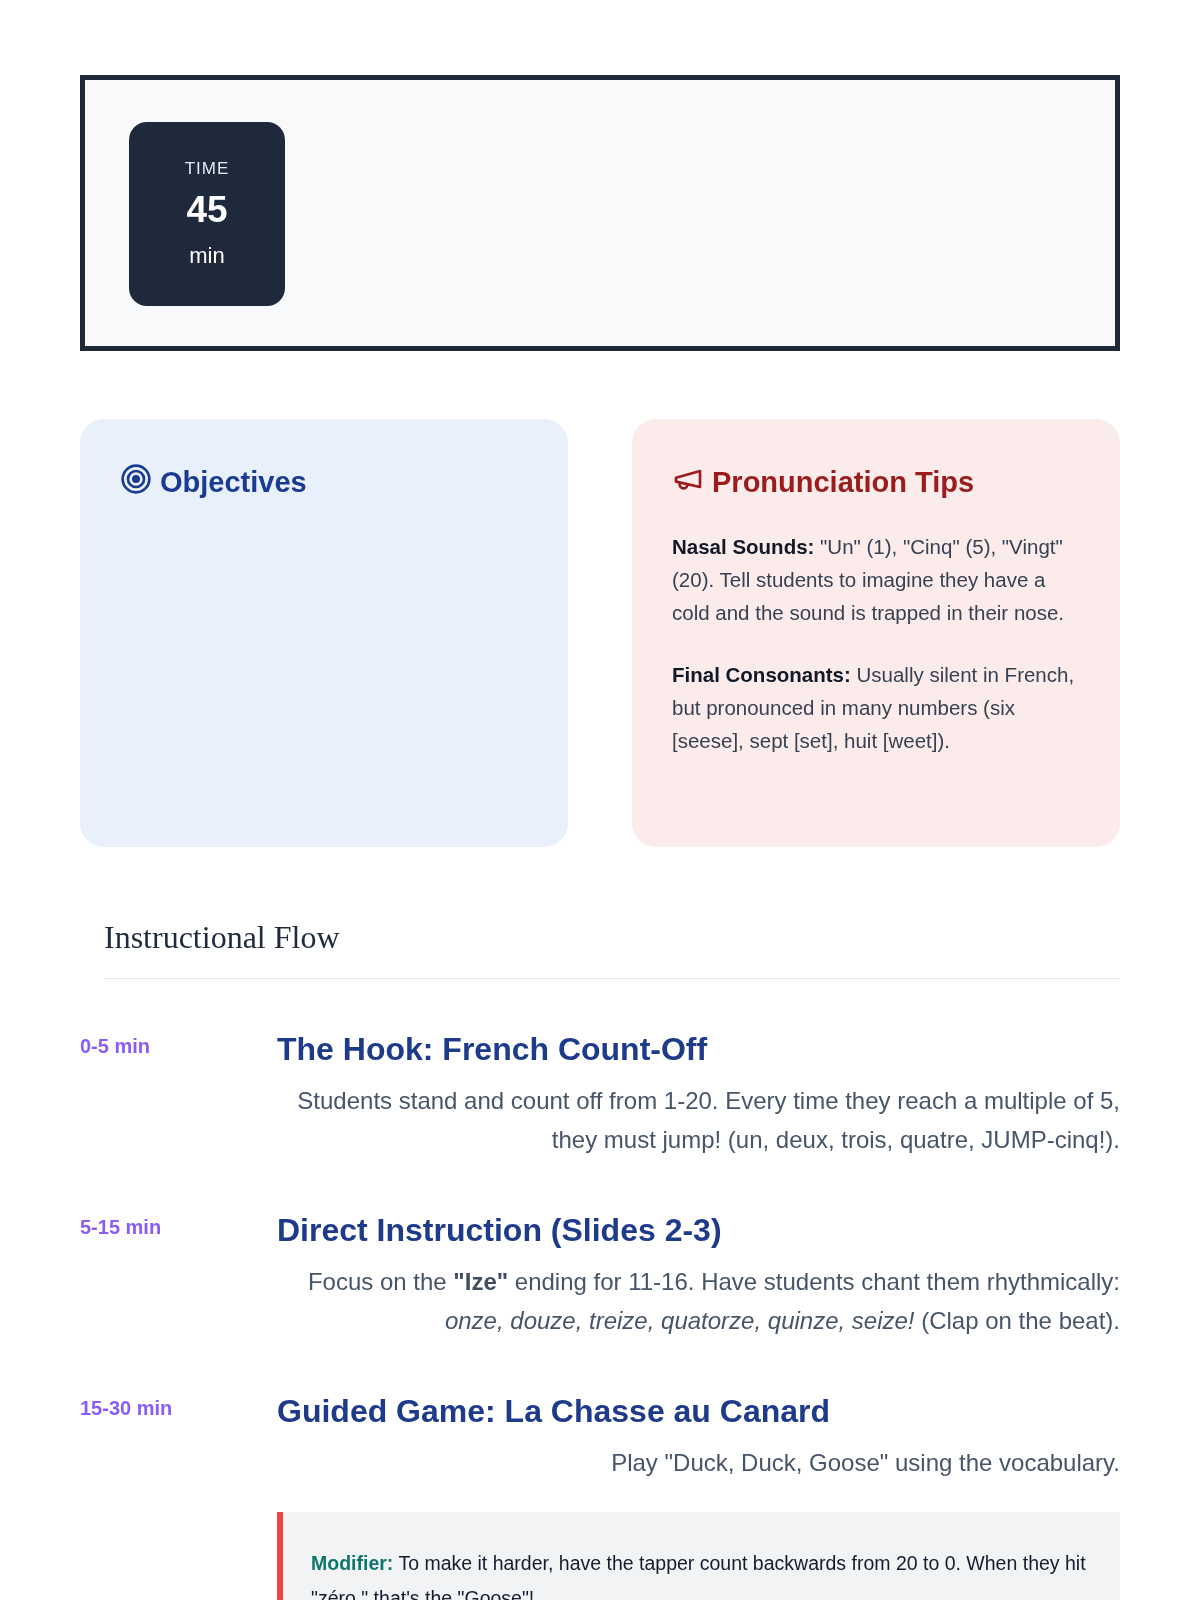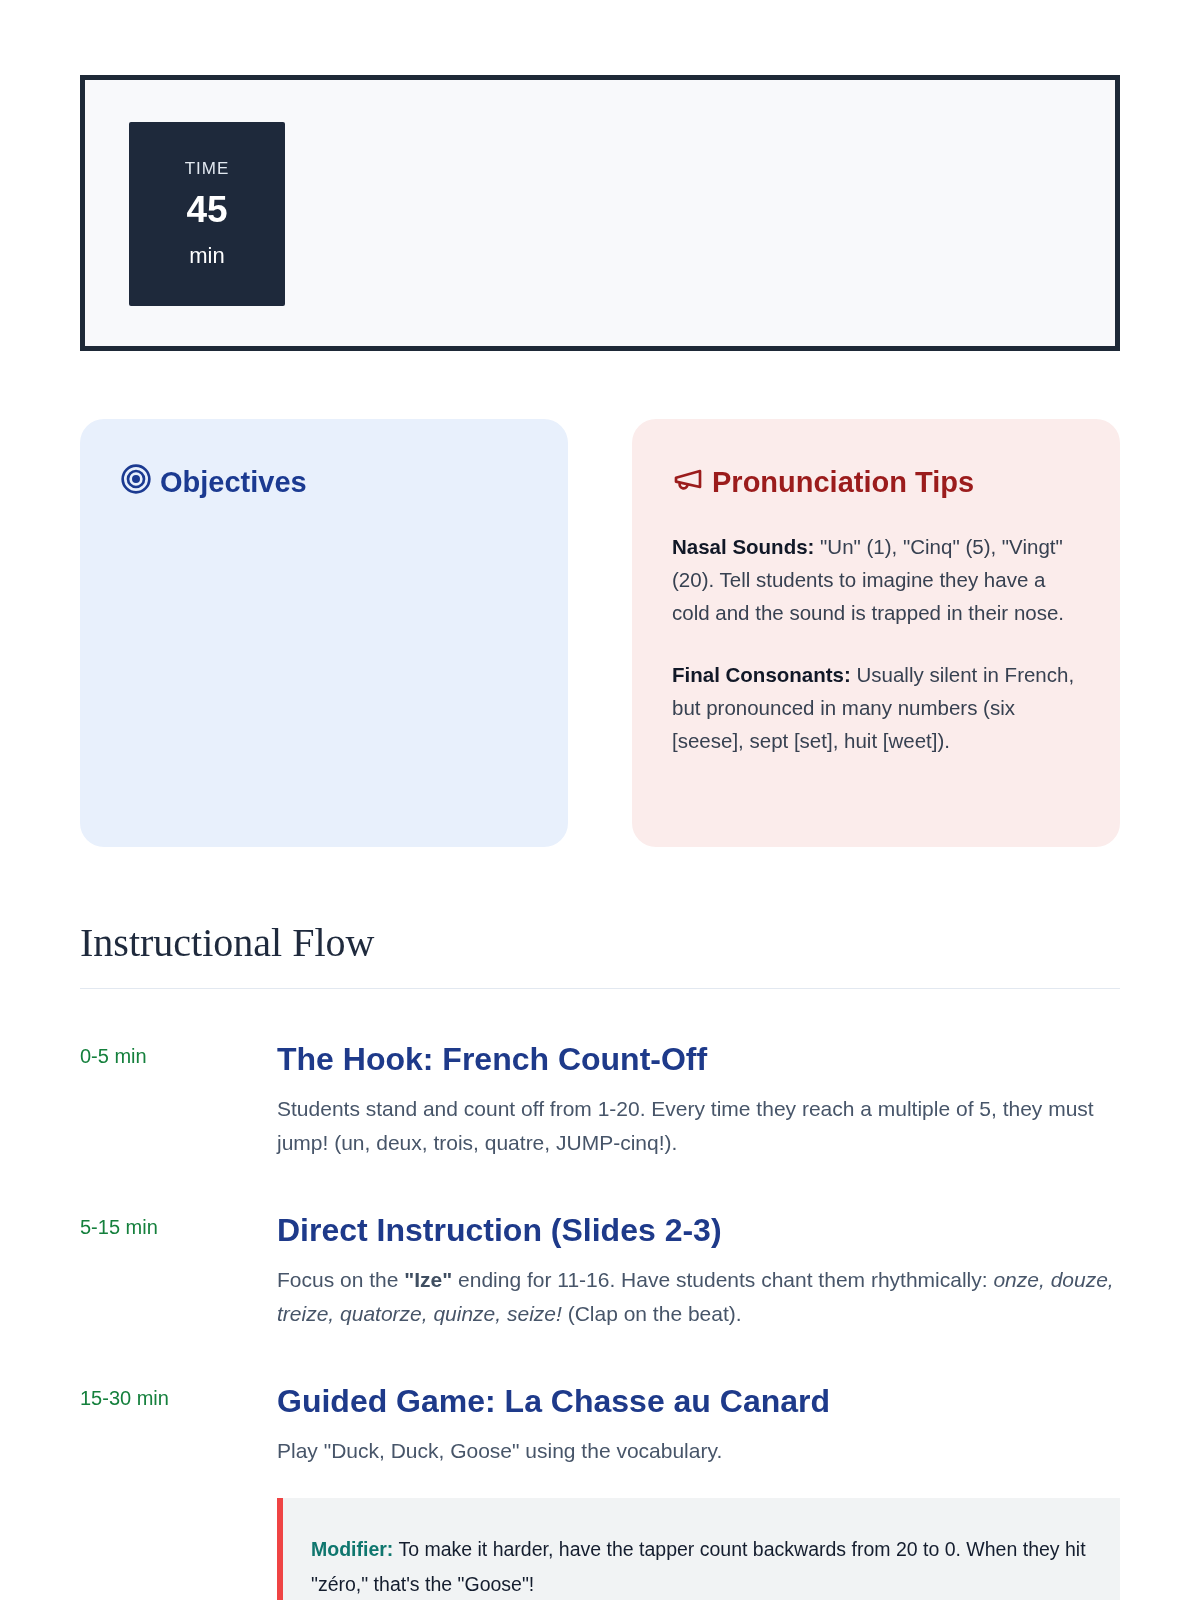--- a/index.html
+++ b/index.html
@@ -33,21 +33,21 @@
   }
   .doc-subtitle {
     margin-top: 16px;
     color: #2563eb;
     font-weight: 700;
     font-size: 23px;
     letter-spacing: 3px;
   }
   .time-badge {
     background: #1e293b;
-    border-radius: 2px;
+    border-radius: 18px;
     width: 156px;
     min-height: 184px;
     padding: 28px 14px;
     display: flex;
     flex-direction: column;
     align-items: center;
     justify-content: center;
     color: #ffffff;
     text-align: center;
   }
@@ -92,46 +92,48 @@
     font-size: 20.5px;
     line-height: 1.62;
   }
   .tip-paragraph strong { color: #111827; }
 
   
   .flow-section { margin-top: 72px; }
   .flow-title {
     font-family: "Liberation Serif", "DejaVu Serif", serif;
     font-weight: 500;
-    font-size: 40px;
+    font-size: 32px;
     color: #1f2a3d;
     padding-bottom: 22px;
     border-bottom: 1px solid #e2e8f0;
+    margin-left: 24px;
   }
   .flow-entry {
     display: grid;
     grid-template-columns: 197px 1fr;
     margin-top: 52px;
   }
   .flow-time {
-    color: #15803d;
-    font-weight: 400;
+    color: #8b5cf6;
+    font-weight: 700;
     font-size: 20px;
     padding-top: 4px;
   }
   .entry-title {
     color: #1e3a8a;
     font-weight: 700;
     font-size: 32px;
     margin-bottom: 14px;
   }
   .entry-desc {
     color: #475569;
-    font-size: 21px;
+    font-size: 24px;
     line-height: 1.62;
+    text-align: right;
   }
   .entry-desc strong { color: #3f4e61; }
 
   .callout {
     margin-top: 30px;
     background: #f1f3f4;
     border-left: 6px solid #ef4444;
     padding: 34px 28px 30px 28px;
     font-size: 19.5px;
     line-height: 1.8;

